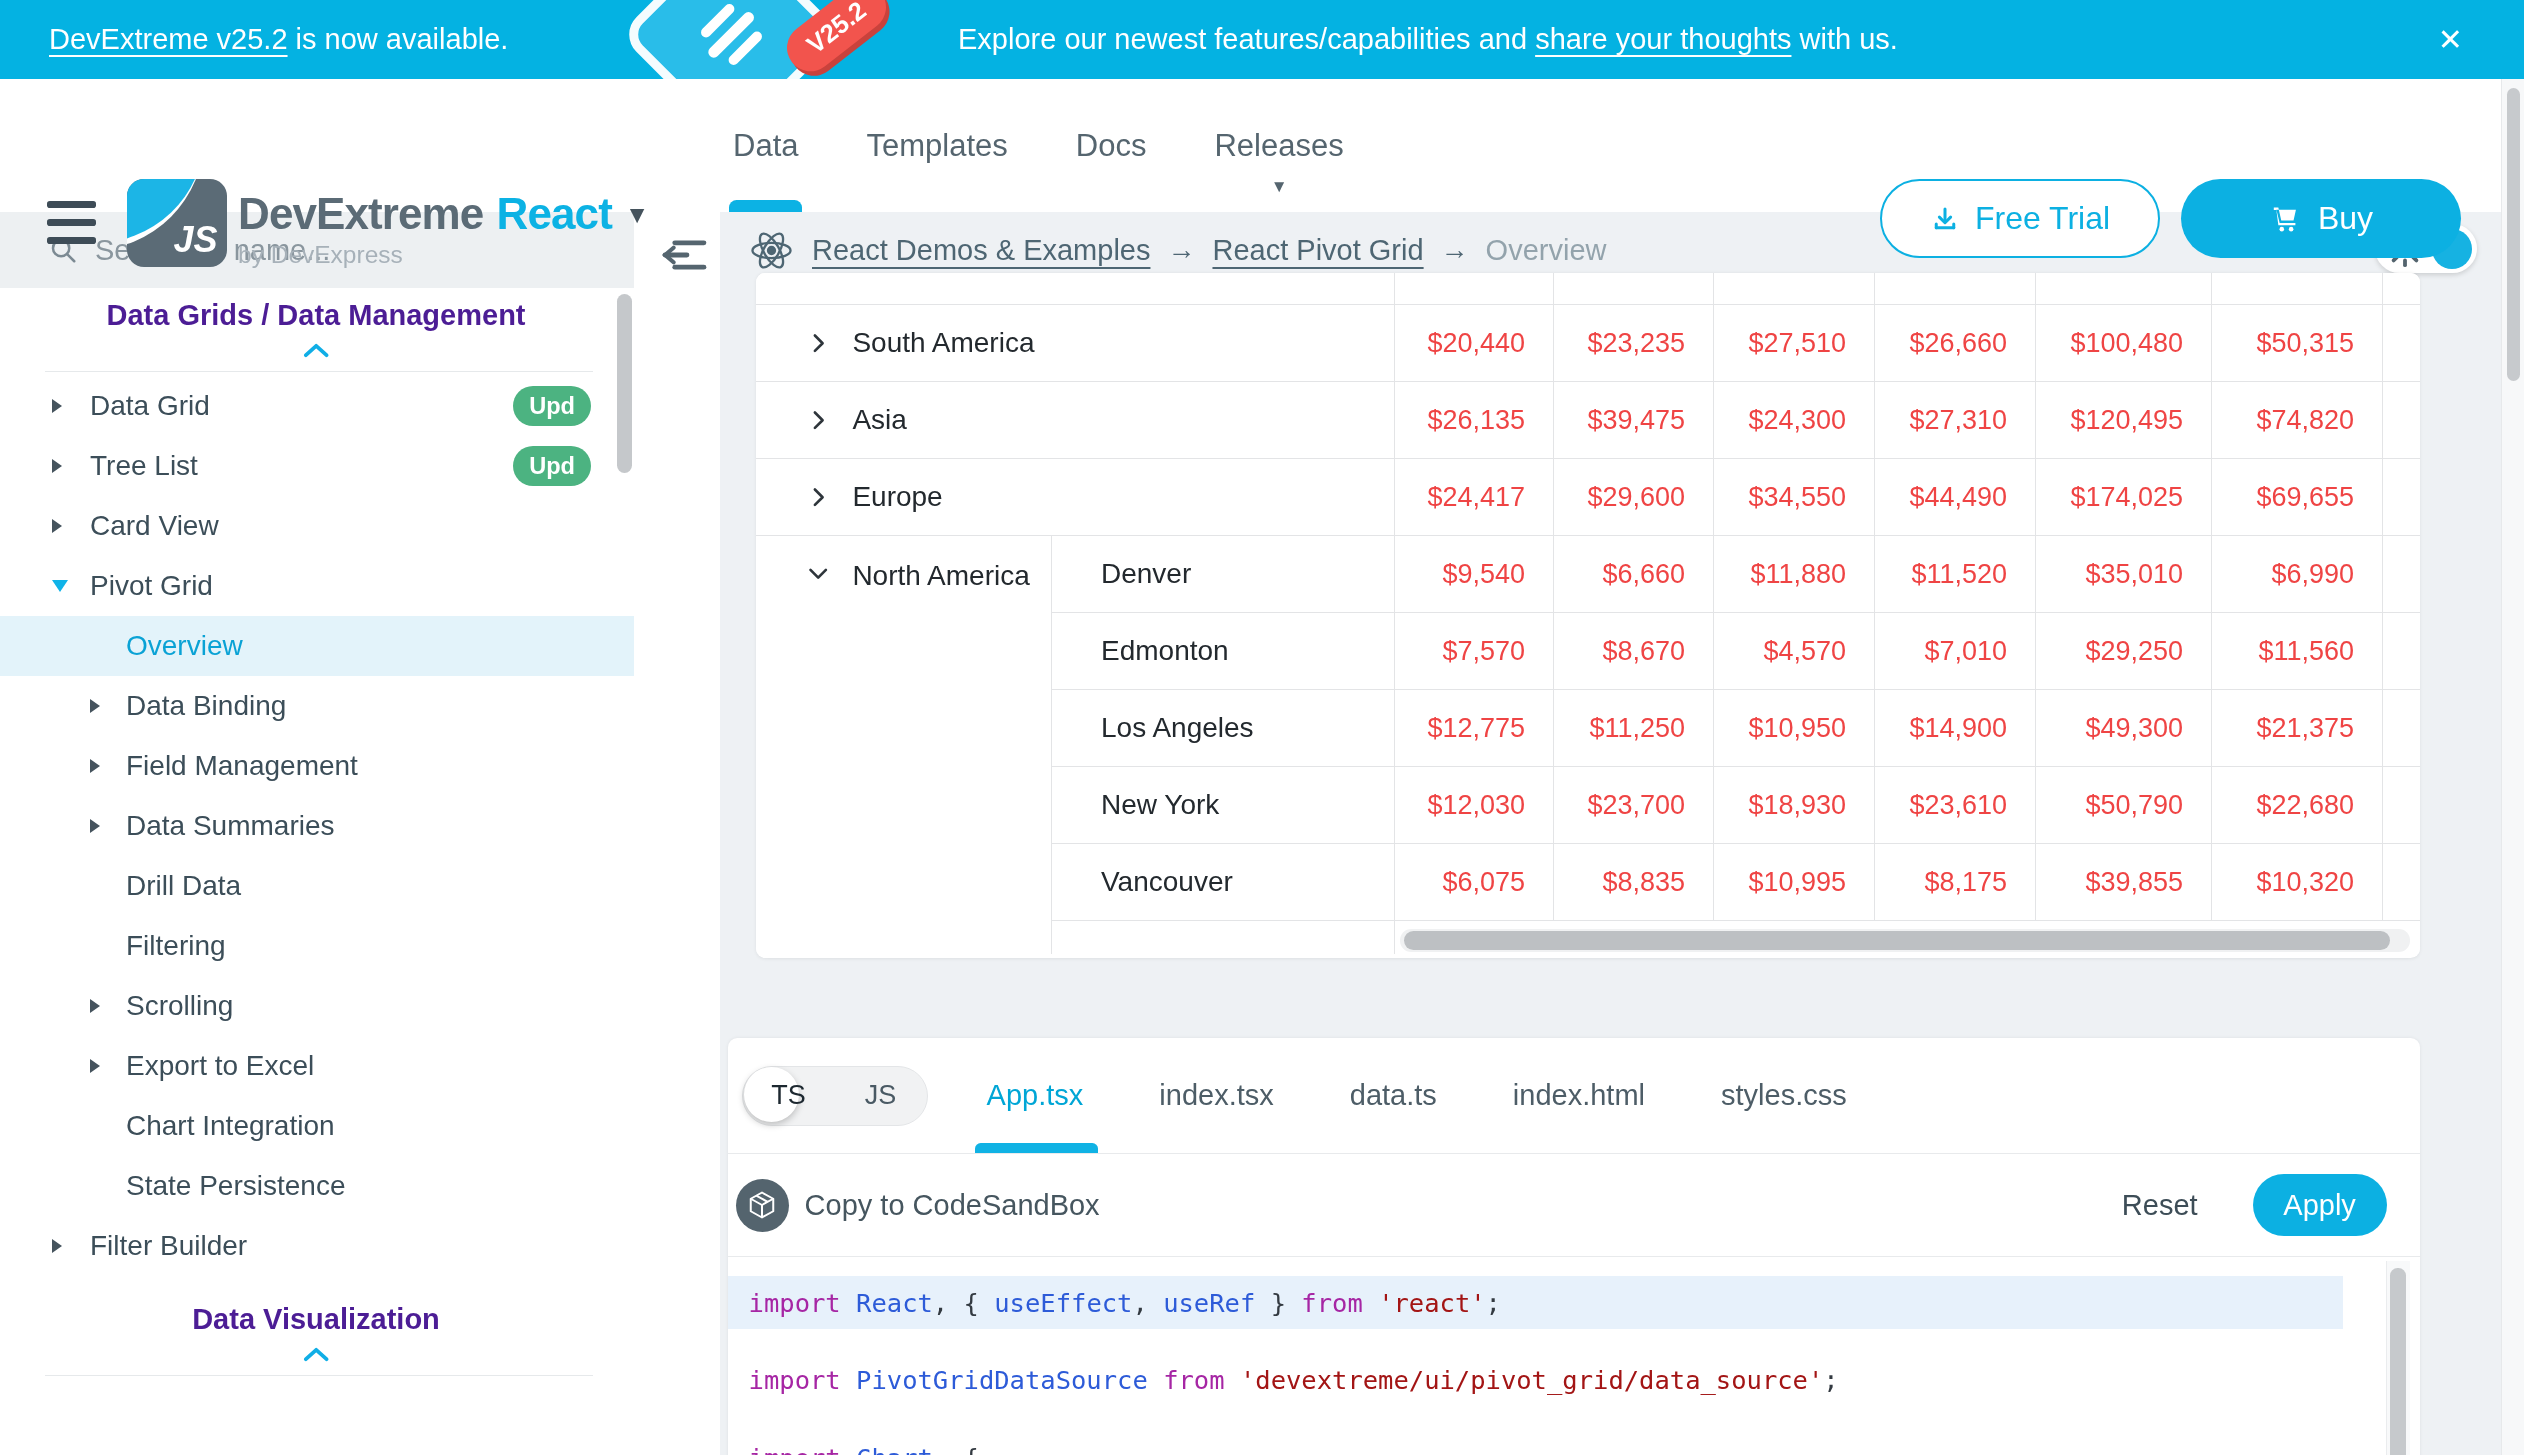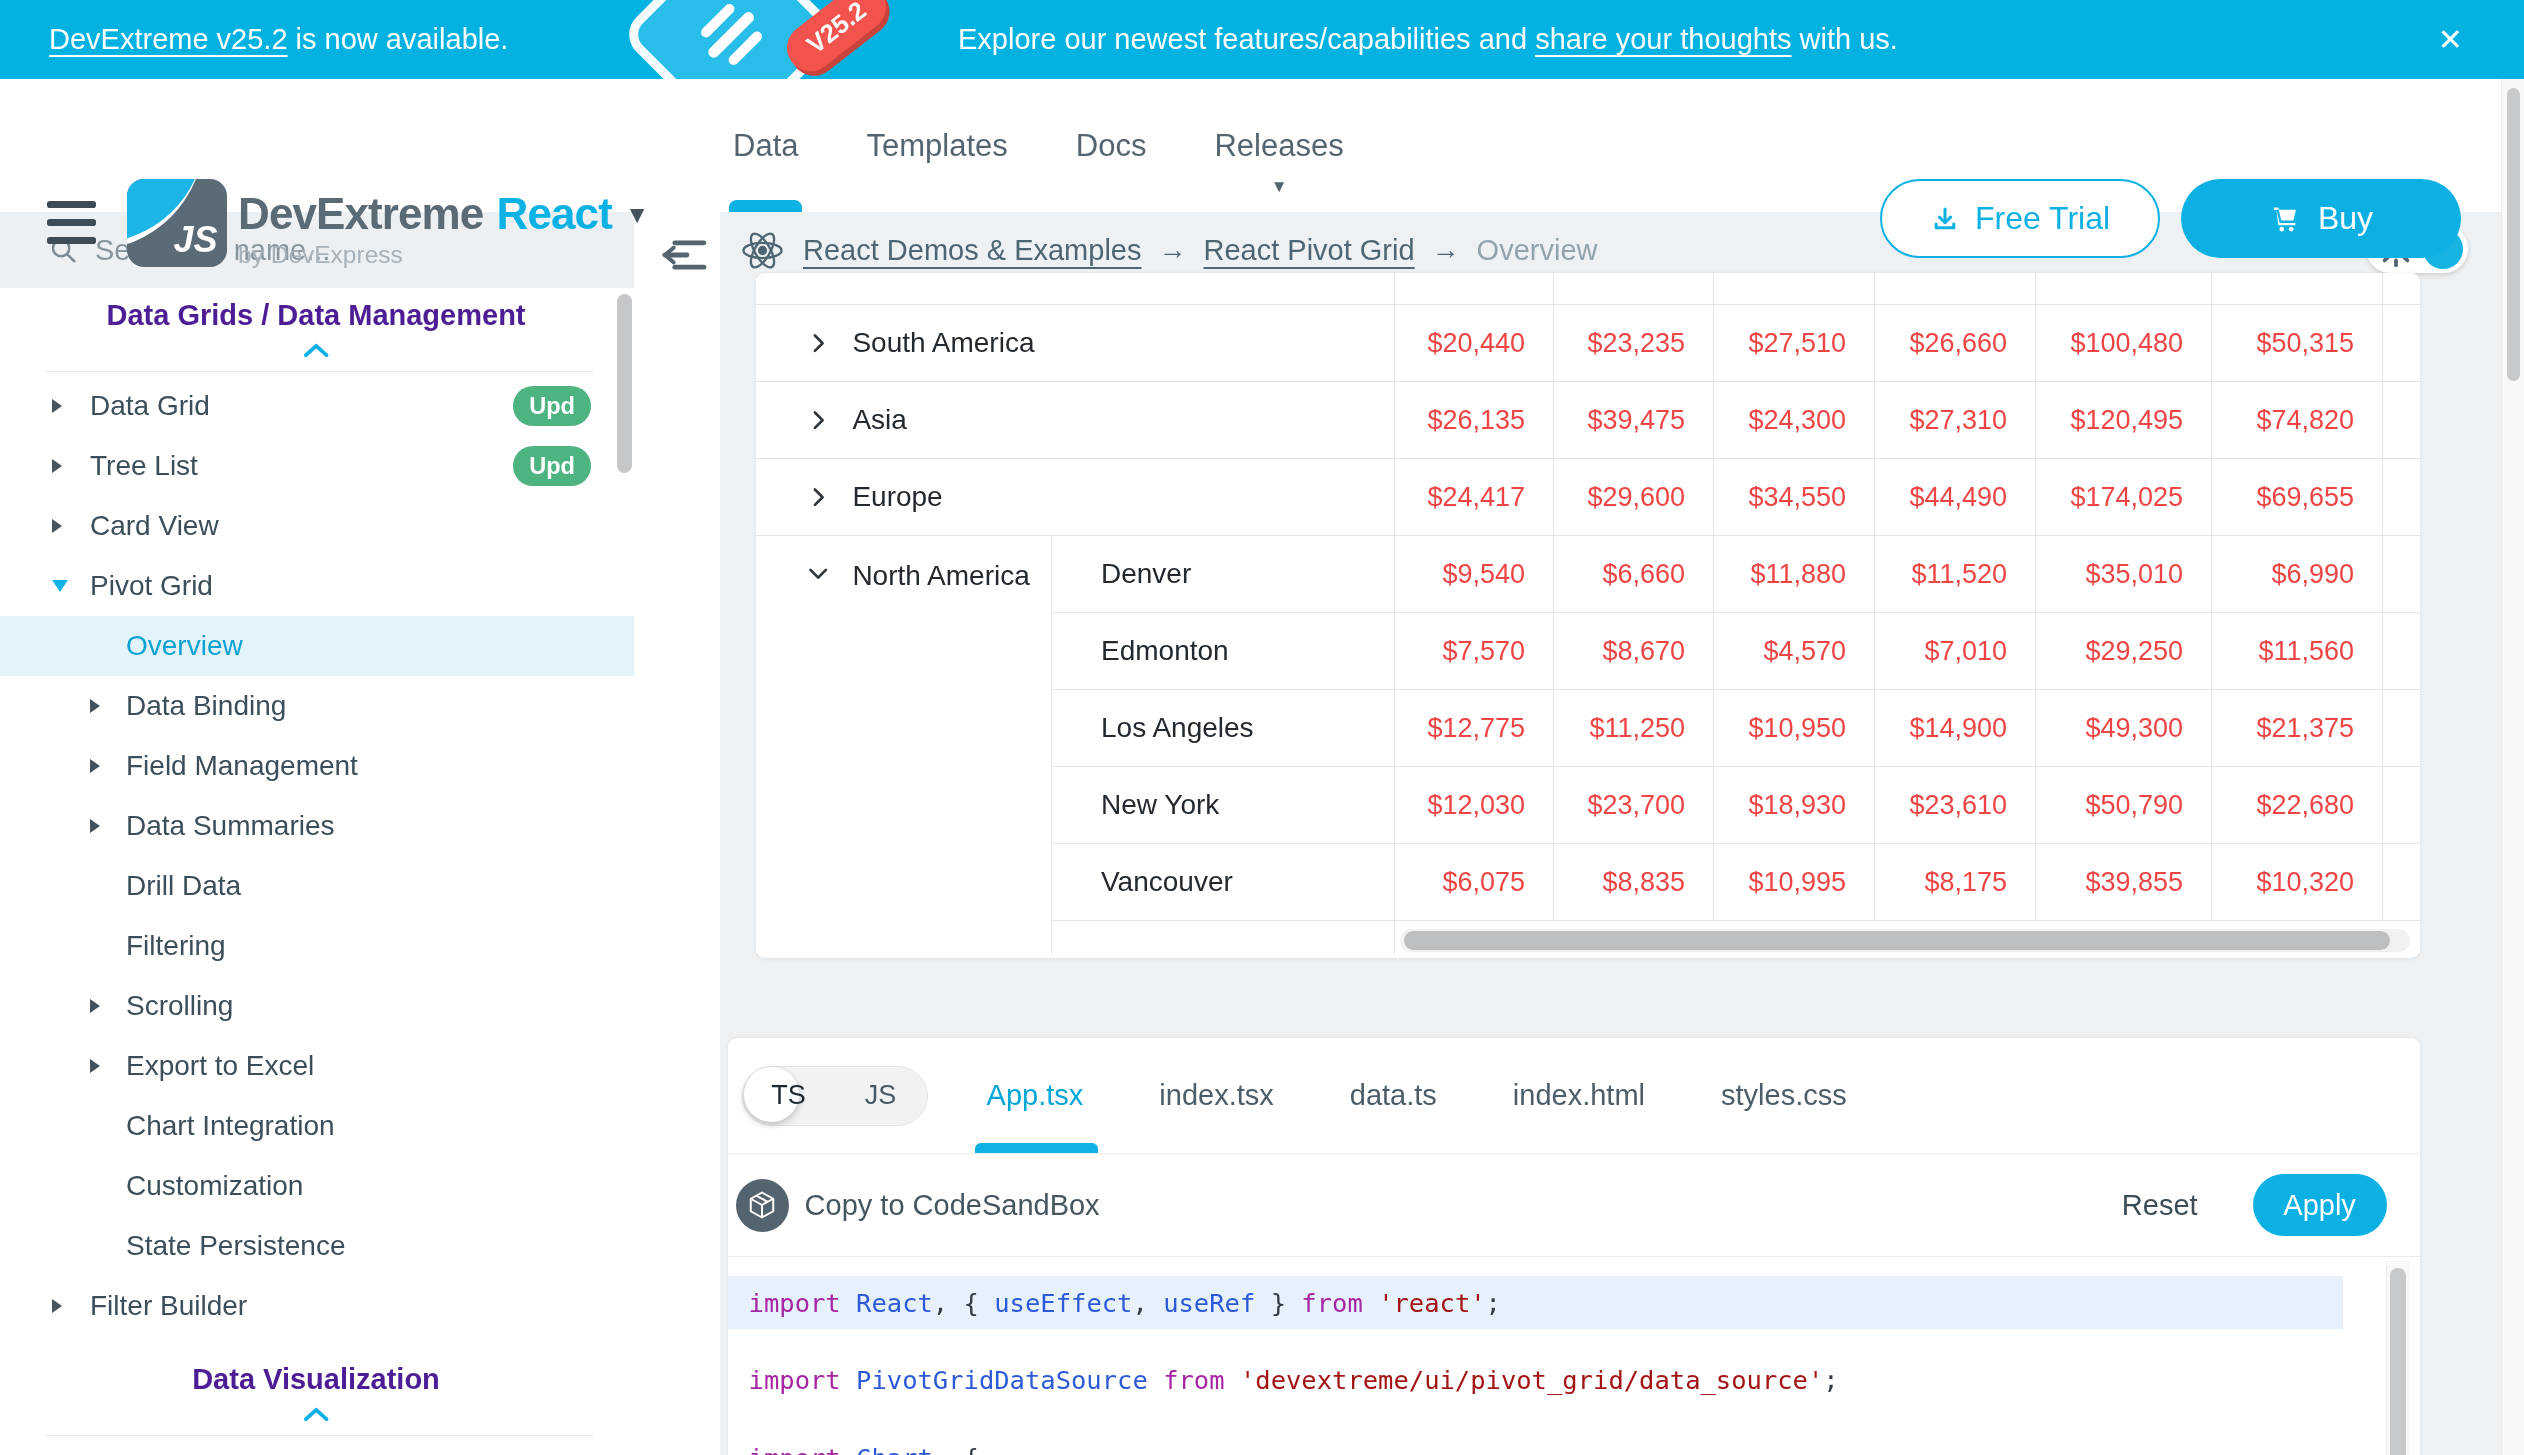--- a/index.html
+++ b/index.html
@@ -63,21 +63,21 @@
   .sb-item.selected .sb-label { color:#0aa2d5; }
   .sb-badge { margin-left:auto; margin-right:43px; height:40px; line-height:40px; padding:0 16px; border-radius:20px; background:#4cb381; color:#fff; font-size:23.6px; font-weight:700; }
   .sb-scroll { position:absolute; left:617px; top:82px; width:15px; height:179px; background:#c5c8cb; border-radius:7.6px; }
 
   
   .gutter { position:absolute; left:634px; top:212px; width:86px; height:1244px; background:#fff; z-index:9; }
   .collapse-btn { position:absolute; left:28px; top:26.4px; width:45px; height:34px; cursor:pointer; }
 
   
   .main { position:absolute; left:720px; top:212px; width:1781px; height:1244px; background:#eef1f4; }
-  .crumb-bar { position:absolute; left:3px; top:0; width:100%; height:76px; display:flex; align-items:center; padding-left:16px; gap:17px; font-size:29px; white-space:nowrap; }
+  .crumb-bar { position:absolute; left:12px; top:0; width:100%; height:76px; display:flex; align-items:center; padding-left:16px; gap:17px; font-size:29px; white-space:nowrap; }
   .crumb-bar a { color:#4e6673; text-decoration:underline; text-underline-offset:6.6px; cursor:pointer; }
   .crumb-sep { color:#4e6673; font-size:28px; }
   .crumb-cur { color:#93a3ac; }
   .theme-toggle { position:absolute; right:36px; top:12.3px; width:102px; height:49px; background:#fff; border-radius:24.5px; box-shadow:0 1.9px 5.7px rgba(0,0,0,.15); display:flex; align-items:center; cursor:pointer; }
   .theme-knob { position:absolute; right:4.7px; top:4.7px; width:40px; height:40px; border-radius:50%; background:#16b2e2; }
 
   
   .pivot-card { position:absolute; left:36px; top:61px; width:1664px; height:685px; background:#fff; border-radius:9.4px; box-shadow:0 0.9px 3.8px rgba(0,0,0,.07); overflow:hidden; }
   .pg { display:grid; grid-template-columns:296px 343px 159px 160px 161px 161px 176px 171px 39px; grid-template-rows:32px repeat(8, 77px) 33px; }
   .pg-cell { border-right:1.9px solid #e3e4e6; border-bottom:1.9px solid #e3e4e6; background:#fff; }
@@ -270,24 +270,20 @@
         </div>
         <div class="sb-item lvl2">
           <span class="arrow-slot">
             <span class="tri-right"></span>
           </span>
           <span class="sb-label">Export to Excel</span>
         </div>
         <div class="sb-item lvl2">
           <span class="arrow-slot"></span>
           <span class="sb-label">Chart Integration</span>
-        </div>
-        <div class="sb-item lvl2">
-          <span class="arrow-slot"></span>
-          <span class="sb-label">Customization</span>
         </div>
         <div class="sb-item lvl2">
           <span class="arrow-slot"></span>
           <span class="sb-label">State Persistence</span>
         </div>
         <div class="sb-item lvl1">
           <span class="arrow-slot">
             <span class="tri-right"></span>
           </span>
           <span class="sb-label">Filter Builder</span>

